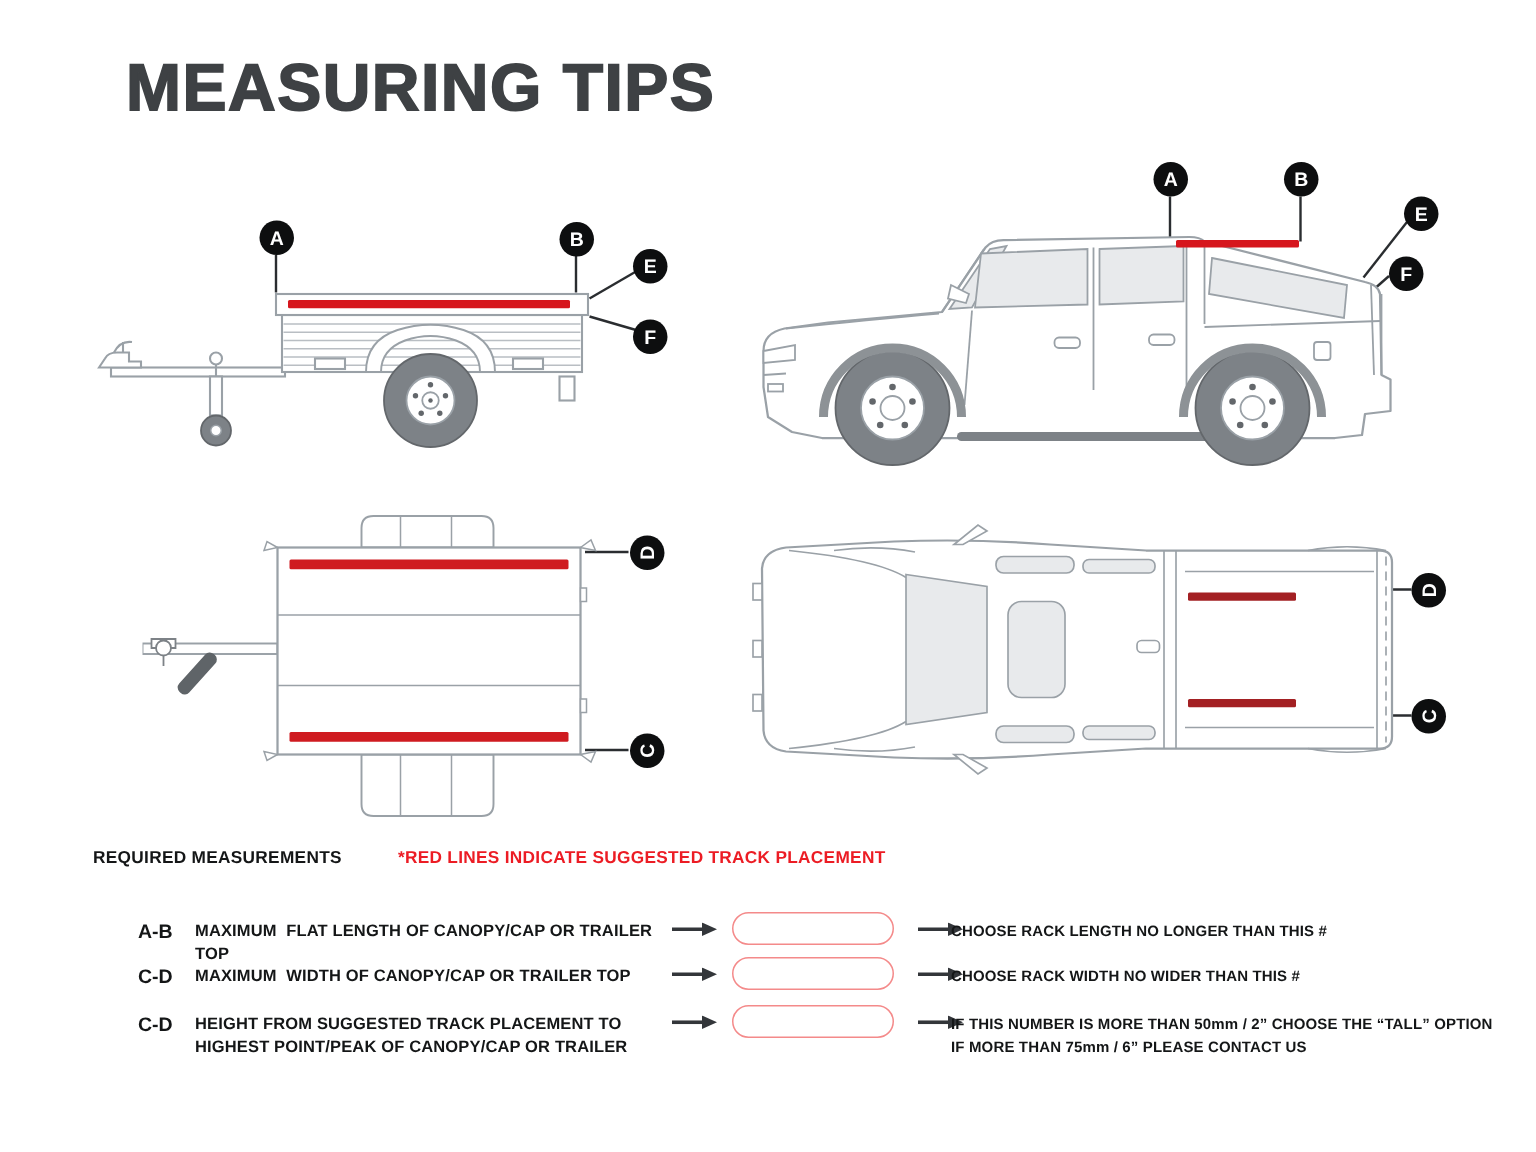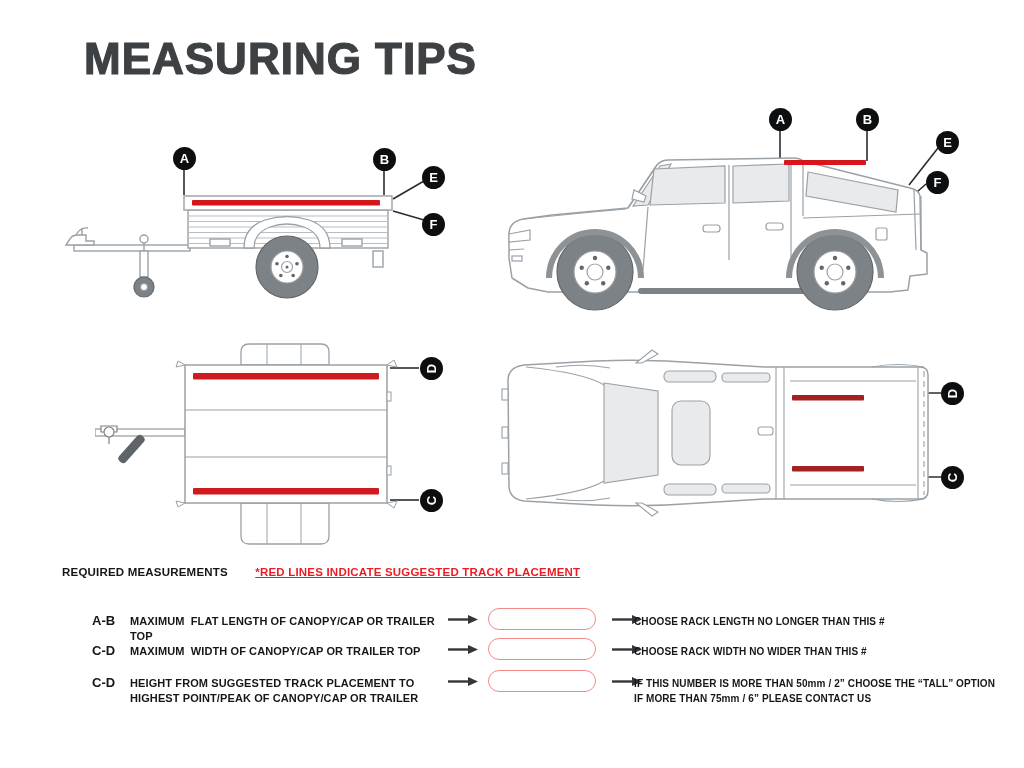--- a/index.html
+++ b/index.html
@@ -19,21 +19,21 @@
   svg.diagram { position:absolute; }
   .marker {
     position:absolute; width:23px; height:23px; border-radius:50%;
     background:#0d0e0f; color:#ffffff; z-index:5;
     display:flex; align-items:center; justify-content:center;
     font-size:13px; font-weight:bold;
   }
   .marker.rot span { display:inline-block; transform:rotate(-90deg); }
   .legend { position:absolute; left:62px; top:566px; font-size:11.5px; font-weight:bold; letter-spacing:0.2px; }
   .legend .req  { color:#141617; }
-  .legend .note { color:#ec1c24; margin-left:24px;text-decoration:underline; }
+  .legend .note { color:#ec1c24; margin-left:34px; }
   .mrow { position:absolute; left:62px; width:945px; height:40px;margin-left:30px; }
   .mrow .key    { position:absolute; left:0; top:5px; font-size:13px; font-weight:bold; color:#141617; }
   .mrow .desc   { position:absolute; left:38px; top:6px; width:318px; font-size:11px; font-weight:bold;
                   color:#141617; line-height:15px; white-space:pre-wrap; letter-spacing:0.1px; }
   .mrow .arrow1 { position:absolute; left:356px; top:7px; }
   .mrow .pill   { position:absolute; left:396px; top:0; width:108px; height:22px;
                   border:1.5px solid #f48a8a; border-radius:12px; background:#fff; box-sizing:border-box; }
   .mrow .arrow2 { position:absolute; left:520px; top:7px; }
   .mrow .result { position:absolute; left:542px; top:6px; width:380px; font-size:10px; font-weight:bold;
                   color:#141617; line-height:15px; letter-spacing:0.1px; }

